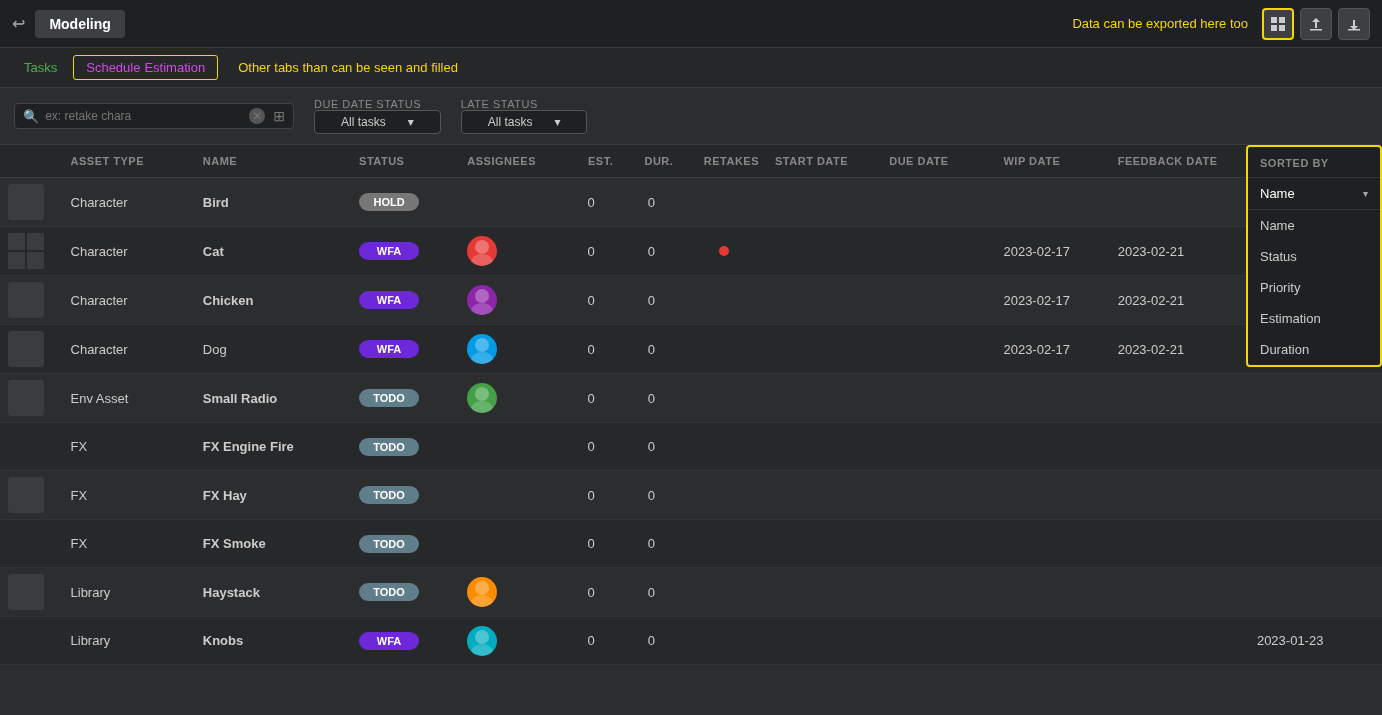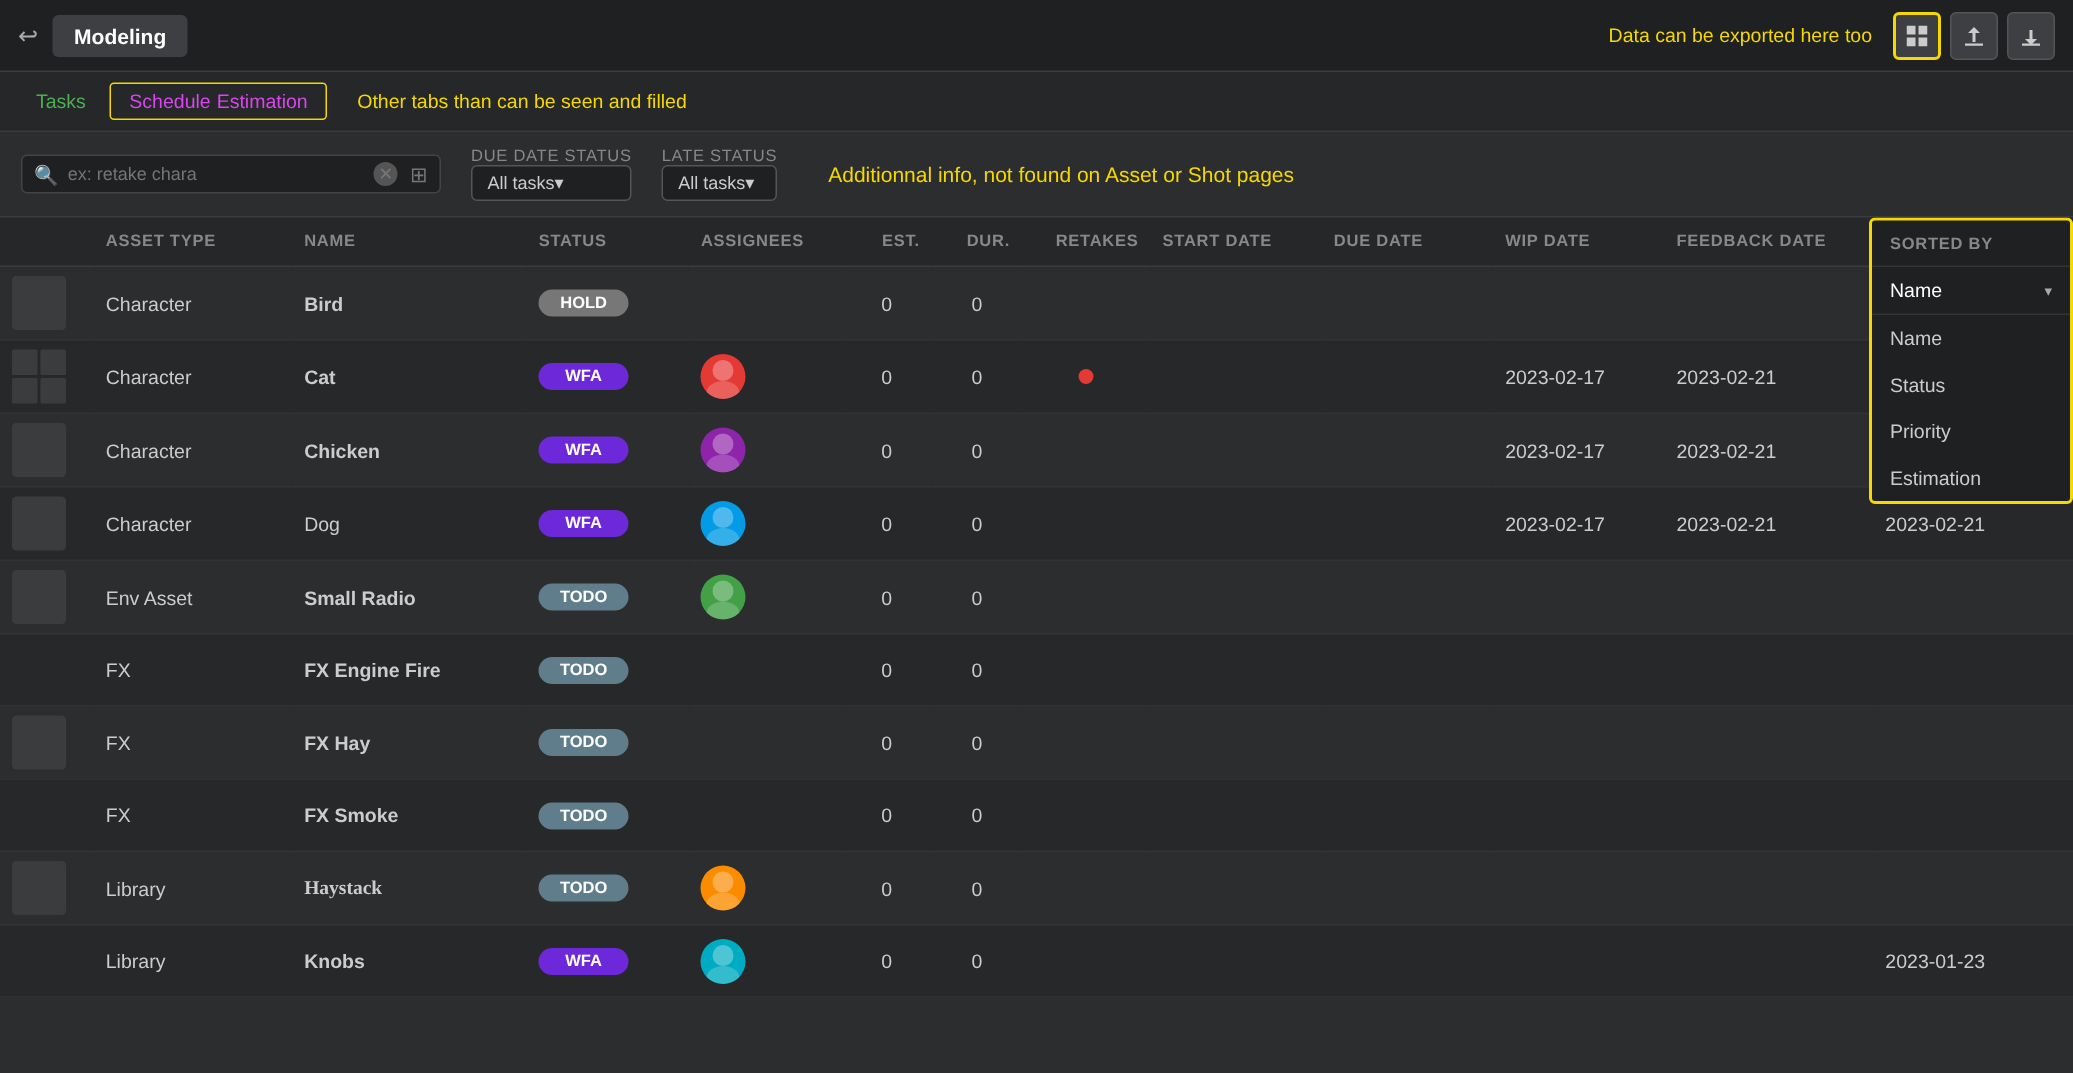--- a/index.html
+++ b/index.html
@@ -141,26 +141,26 @@
       color: #888;
       font-size: 11px;
       text-transform: uppercase;
       letter-spacing: 0.5px;
     }
     .filter-select {
       background: #1e2021;
       border: 1px solid #555;
       border-radius: 4px;
       color: #ccc;
-      padding: 4px 10px;
+      padding: 4px 26px;
       font-size: 12px;
       cursor: pointer;
       display: flex;
       align-items: center;
-      gap: 0;
+      gap: 22px;
     }
 
     
     .main {
       display: flex;
       height: calc(715px - 48px - 40px - 54px);
       overflow: hidden;
       position: relative;
     }
 
@@ -384,21 +384,20 @@
       </div>
     </div>
     <div>
       <div class="filter-label">LATE STATUS</div>
       <div class="filter-select">
         <span>All tasks</span>
         <span>▾</span>
       </div>
     </div>
   </div>
-  <div class="info-annotation">Additionnal info, not found on Asset or Shot pages</div>
 </div>
 
 <div class="main">
   <div class="table-container">
     <table>
       <thead>
         <tr>
           <th class="col-thumb"></th>
           <th class="col-assettype">ASSET TYPE</th>
           <th class="col-name">NAME</th>
@@ -594,21 +593,21 @@
             <td></td>
             <td></td>
             <td></td>
             <td></td>
           </tr>
           <tr>
             <td>
               <div class="thumb"></div>
             </td>
             <td>Library</td>
-            <td style="font-weight: 700; font-family: Liberation Serif, serif;">Haystack</td>
+            <td style="font-weight: 700;">Haystack</td>
             <td><span class="status-badge status-todo">TODO</span></td>
             <td>
               <div class="avatar-wrap">
                 <div class="avatar" style="background: rgb(251, 140, 0);">
                   <svg width="30" height="30" viewBox="0 0 30 30">
         <circle cx="15" cy="11" r="7" fill="rgba(255,255,255,0.3)"></circle>
         <ellipse cx="15" cy="26" rx="11" ry="8" fill="rgba(255,255,255,0.2)"></ellipse>
       </svg>
                 </div>
               </div>
@@ -662,15 +661,18 @@
         </div>
       <div class="sorted-item">
           <span>Status</span>
         </div>
       <div class="sorted-item">
           <span>Priority</span>
         </div>
       <div class="sorted-item">
           <span>Estimation</span>
         </div>
+      <div class="sorted-item">
+          <span>Duration</span>
+        </div>
     </div>
   </div>
 </div>
 
 </body></html>

